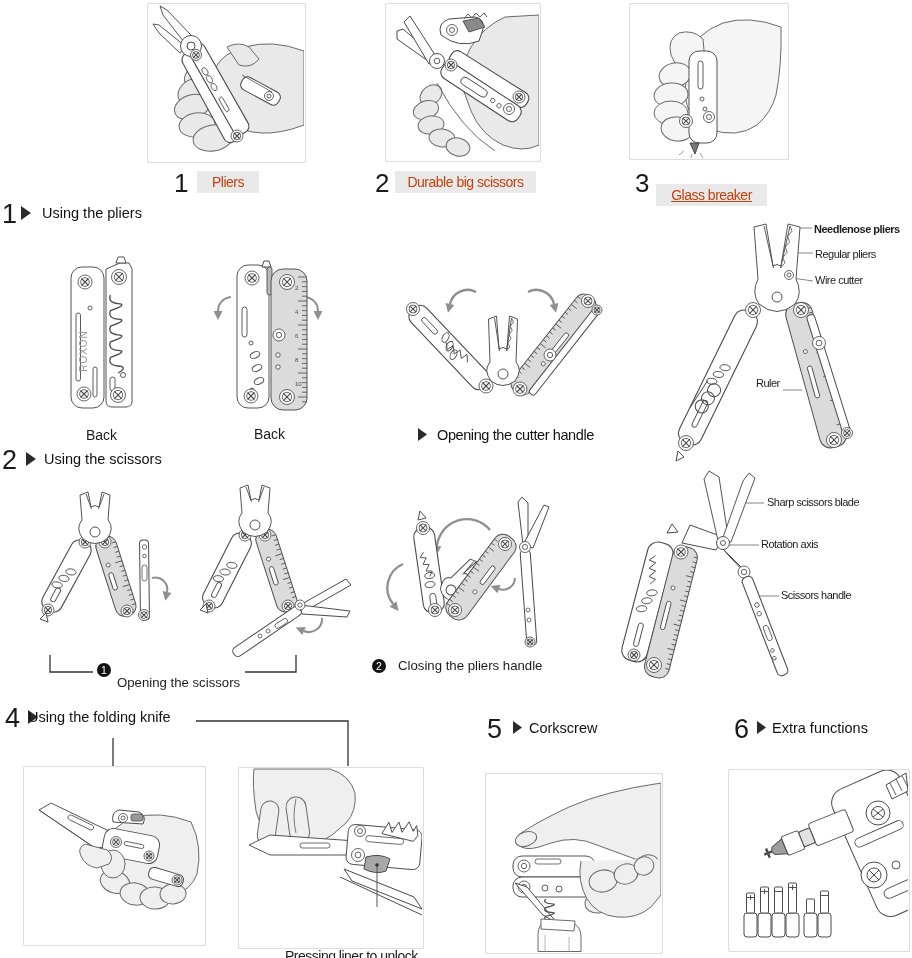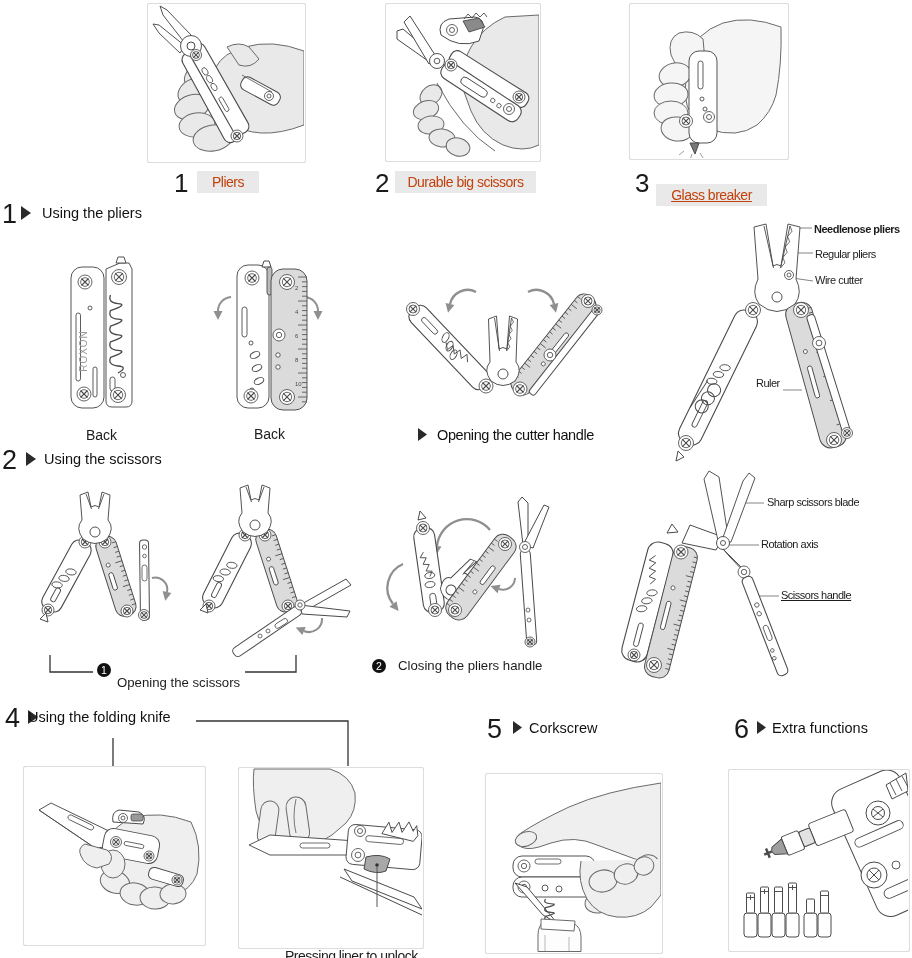--- a/index.html
+++ b/index.html
@@ -719,21 +719,21 @@
     <g transform="translate(126,112) rotate(68.8)">
       <circle cx="30" cy="0" r="2.2" fill="none" stroke="#4a4a4a" stroke-width="0.8"></circle>
       <circle cx="39" cy="1" r="2.2" fill="none" stroke="#4a4a4a" stroke-width="0.8"></circle>
       <rect x="52" y="-2.5" width="16" height="5" rx="2.5" fill="none" stroke="#4a4a4a" stroke-width="0.8"></rect>
       <circle cx="78" cy="2" r="1.8" fill="none" stroke="#4a4a4a" stroke-width="0.8"></circle>
       <circle cx="86" cy="3" r="1.8" fill="none" stroke="#4a4a4a" stroke-width="0.8"></circle>
     </g>
   </svg>
 <div class="lbl" style="left:767px;top:496px;">Sharp scissors blade</div>
 <div class="lbl" style="left:761px;top:538px;">Rotation axis</div>
-<div class="lbl" style="left:781px;top:589px;text-decoration:underline;">Scissors handle</div>
+<div class="lbl" style="left:781px;top:589px;">Scissors handle</div>
 
 <div class="h-num" style="left:5px;top:703px;">4</div>
 <svg style="left:27px;top:710px;" width="12" height="14" viewBox="0 0 12 14">
     <path class="tri" d="M1,0 L11,7 L1,14 Z"></path>
   </svg>
 <div class="h-txt" style="left:28px;top:709px;">Using the folding knife</div>
 <svg style="left:0px;top:715px;" width="360" height="55" viewBox="0 0 360 55">
   <path d="M196,6 L348,6 L348,51" fill="none" stroke="#333" stroke-width="1.3"></path>
   <path d="M113,23 L113,51" fill="none" stroke="#333" stroke-width="1.3"></path>
 </svg>

